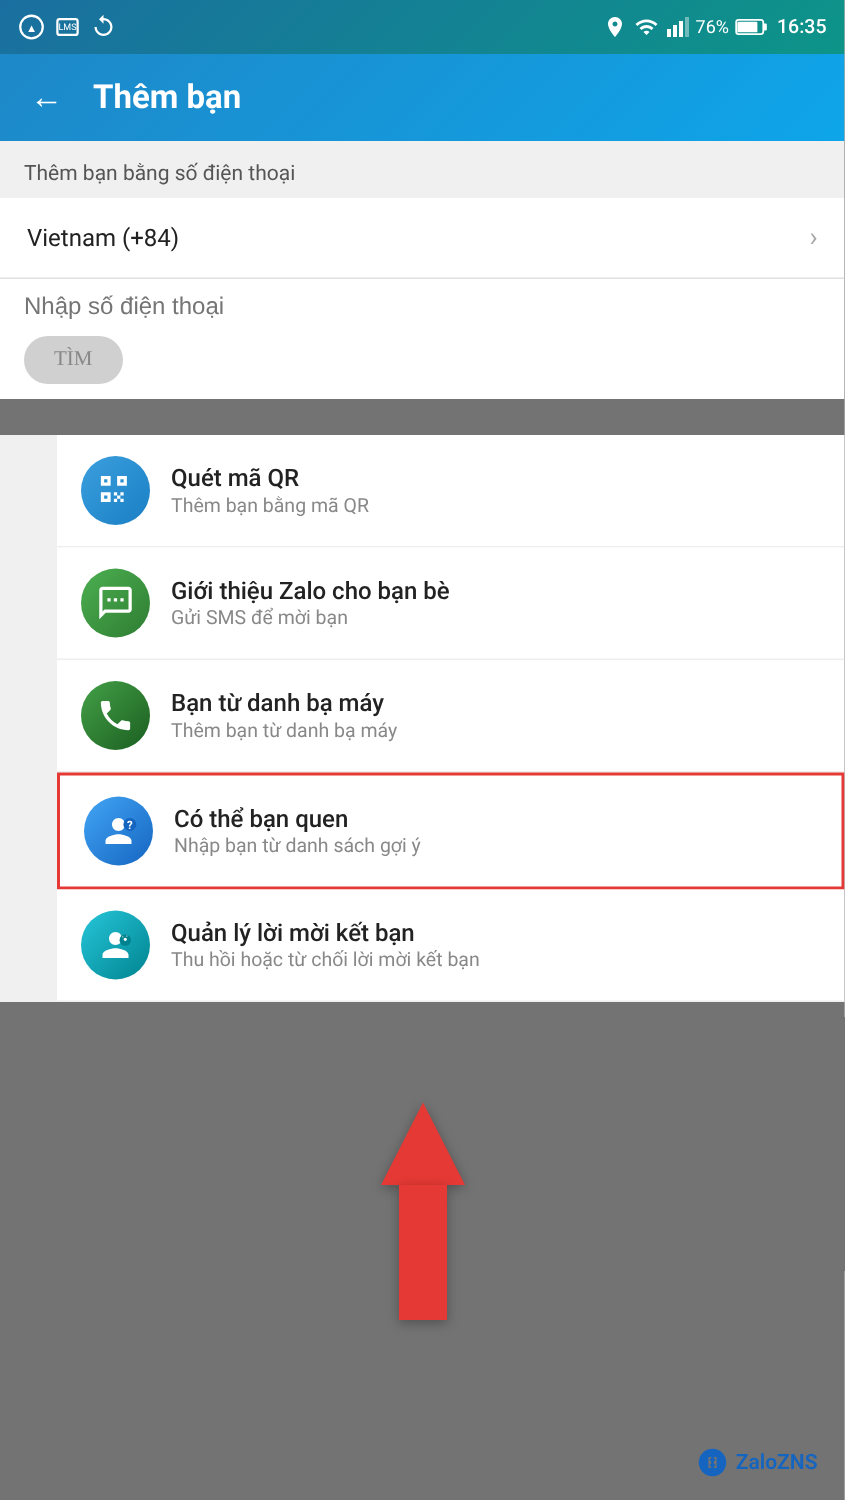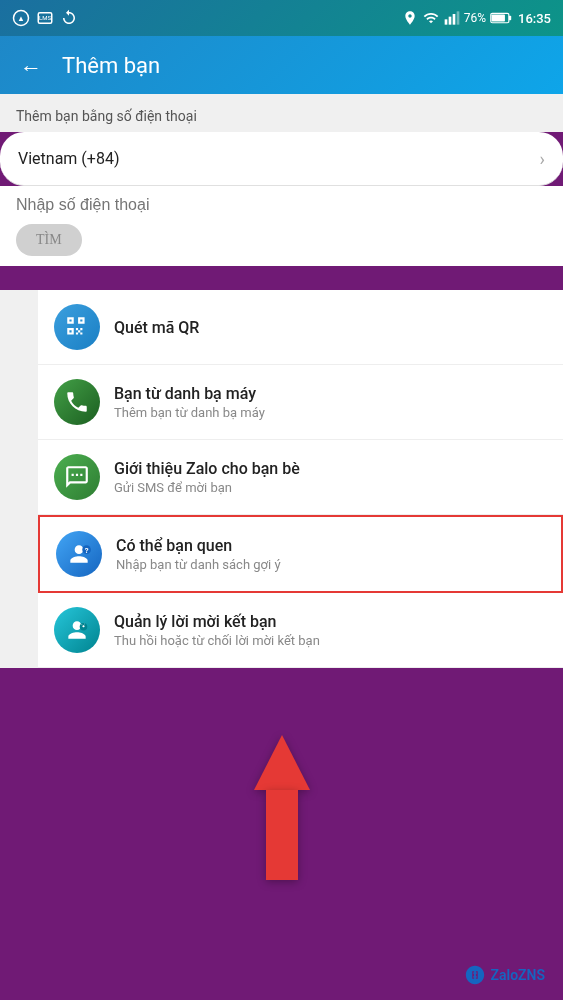--- a/index.html
+++ b/index.html
@@ -47,26 +47,26 @@
     }
     .back-btn {
       color: white;
       font-size: 22px;
       cursor: pointer;
       padding: 4px;
     }
     .top-bar-title {
       color: white;
       font-size: 22px;
-      font-weight: 400;
+      font-weight: 700;
     }
 
     
     .content {
-      background: #701a75;
+      background: #737373;
       width: 100%;
       height: calc(1000px - 94px);
     }
 
     
     .section-label {
       padding: 14px 16px 8px;
       font-size: 14px;
       color: #555;
       background: #f0f0f0;
@@ -74,21 +74,20 @@
 
     
     .country-row {
       background: white;
       display: flex;
       align-items: center;
       justify-content: space-between;
       padding: 16px 18px;
       border-bottom: 1px solid #e0e0e0;
       cursor: pointer;
-      border-radius: 24px;
     }
     .country-text {
       font-size: 16px;
       color: #222;
     }
     .chevron {
       color: #aaa;
       font-size: 18px;
     }
 
@@ -281,44 +280,45 @@
   <div class="menu-list">
 
     <div class="menu-item">
       <div class="menu-item-icon icon-blue">
         <svg width="26" height="26" viewBox="0 0 24 24" fill="white">
           <path d="M3 3h6v6H3zm2 2v2h2V5zm8-2h6v6h-6zm2 2v2h2V5zM3 13h6v6H3zm2 2v2h2v-2zm10 2h2v2h-2zm-4-4h2v2h-2zm4 0h2v2h-2zm-2 2h2v2h-2zm-2 2h2v2h-2zm4 0h2v2h-2z"></path>
         </svg>
       </div>
       <div class="menu-item-text">
         <div class="menu-item-title">Quét mã QR</div>
+        <div class="menu-item-subtitle">Thêm bạn bằng mã QR</div>
+      </div>
+    </div>
+
+    <div class="menu-item">
+      <div class="menu-item-icon icon-green-sms">
+        <svg width="26" height="26" viewBox="0 0 24 24" fill="white">
+          <path d="M20 2H4c-1.1 0-2 .9-2 2v18l4-4h14c1.1 0 2-.9 2-2V4c0-1.1-.9-2-2-2zm0 14H5.17L4 17.17V4h16v12zM7 9h2v2H7zm4 0h2v2h-2zm4 0h2v2h-2z"></path>
+        </svg>
+      </div>
+      <div class="menu-item-text">
+        <div class="menu-item-title">Giới thiệu Zalo cho bạn bè</div>
+        <div class="menu-item-subtitle">Gửi SMS để mời bạn</div>
       </div>
     </div>
 
     <div class="menu-item">
       <div class="menu-item-icon icon-green-phone">
         <svg width="26" height="26" viewBox="0 0 24 24" fill="white">
           <path d="M6.62 10.79c1.44 2.83 3.76 5.14 6.59 6.59l2.2-2.2c.27-.27.67-.36 1.02-.24 1.12.37 2.33.57 3.57.57.55 0 1 .45 1 1V20c0 .55-.45 1-1 1-9.39 0-17-7.61-17-17 0-.55.45-1 1-1h3.5c.55 0 1 .45 1 1 0 1.25.2 2.45.57 3.57.11.35.03.74-.25 1.02l-2.2 2.2z"></path>
         </svg>
       </div>
       <div class="menu-item-text">
         <div class="menu-item-title">Bạn từ danh bạ máy</div>
         <div class="menu-item-subtitle">Thêm bạn từ danh bạ máy</div>
-      </div>
-    </div>
-
-    <div class="menu-item">
-      <div class="menu-item-icon icon-green-sms">
-        <svg width="26" height="26" viewBox="0 0 24 24" fill="white">
-          <path d="M20 2H4c-1.1 0-2 .9-2 2v18l4-4h14c1.1 0 2-.9 2-2V4c0-1.1-.9-2-2-2zm0 14H5.17L4 17.17V4h16v12zM7 9h2v2H7zm4 0h2v2h-2zm4 0h2v2h-2z"></path>
-        </svg>
-      </div>
-      <div class="menu-item-text">
-        <div class="menu-item-title">Giới thiệu Zalo cho bạn bè</div>
-        <div class="menu-item-subtitle">Gửi SMS để mời bạn</div>
       </div>
     </div>
 
     <div class="menu-item menu-item-highlighted">
       <div class="menu-item-icon icon-blue-person">
         <svg width="26" height="26" viewBox="0 0 24 24" fill="white">
           <path d="M12 12c2.21 0 4-1.79 4-4s-1.79-4-4-4-4 1.79-4 4 1.79 4 4 4zm0 2c-2.67 0-8 1.34-8 4v2h16v-2c0-2.66-5.33-4-8-4z"></path>
           <circle cx="19" cy="8" r="4" fill="#1565c0"></circle>
           <text x="19" y="11" text-anchor="middle" font-size="7" fill="white" font-weight="bold">?</text>
         </svg>

